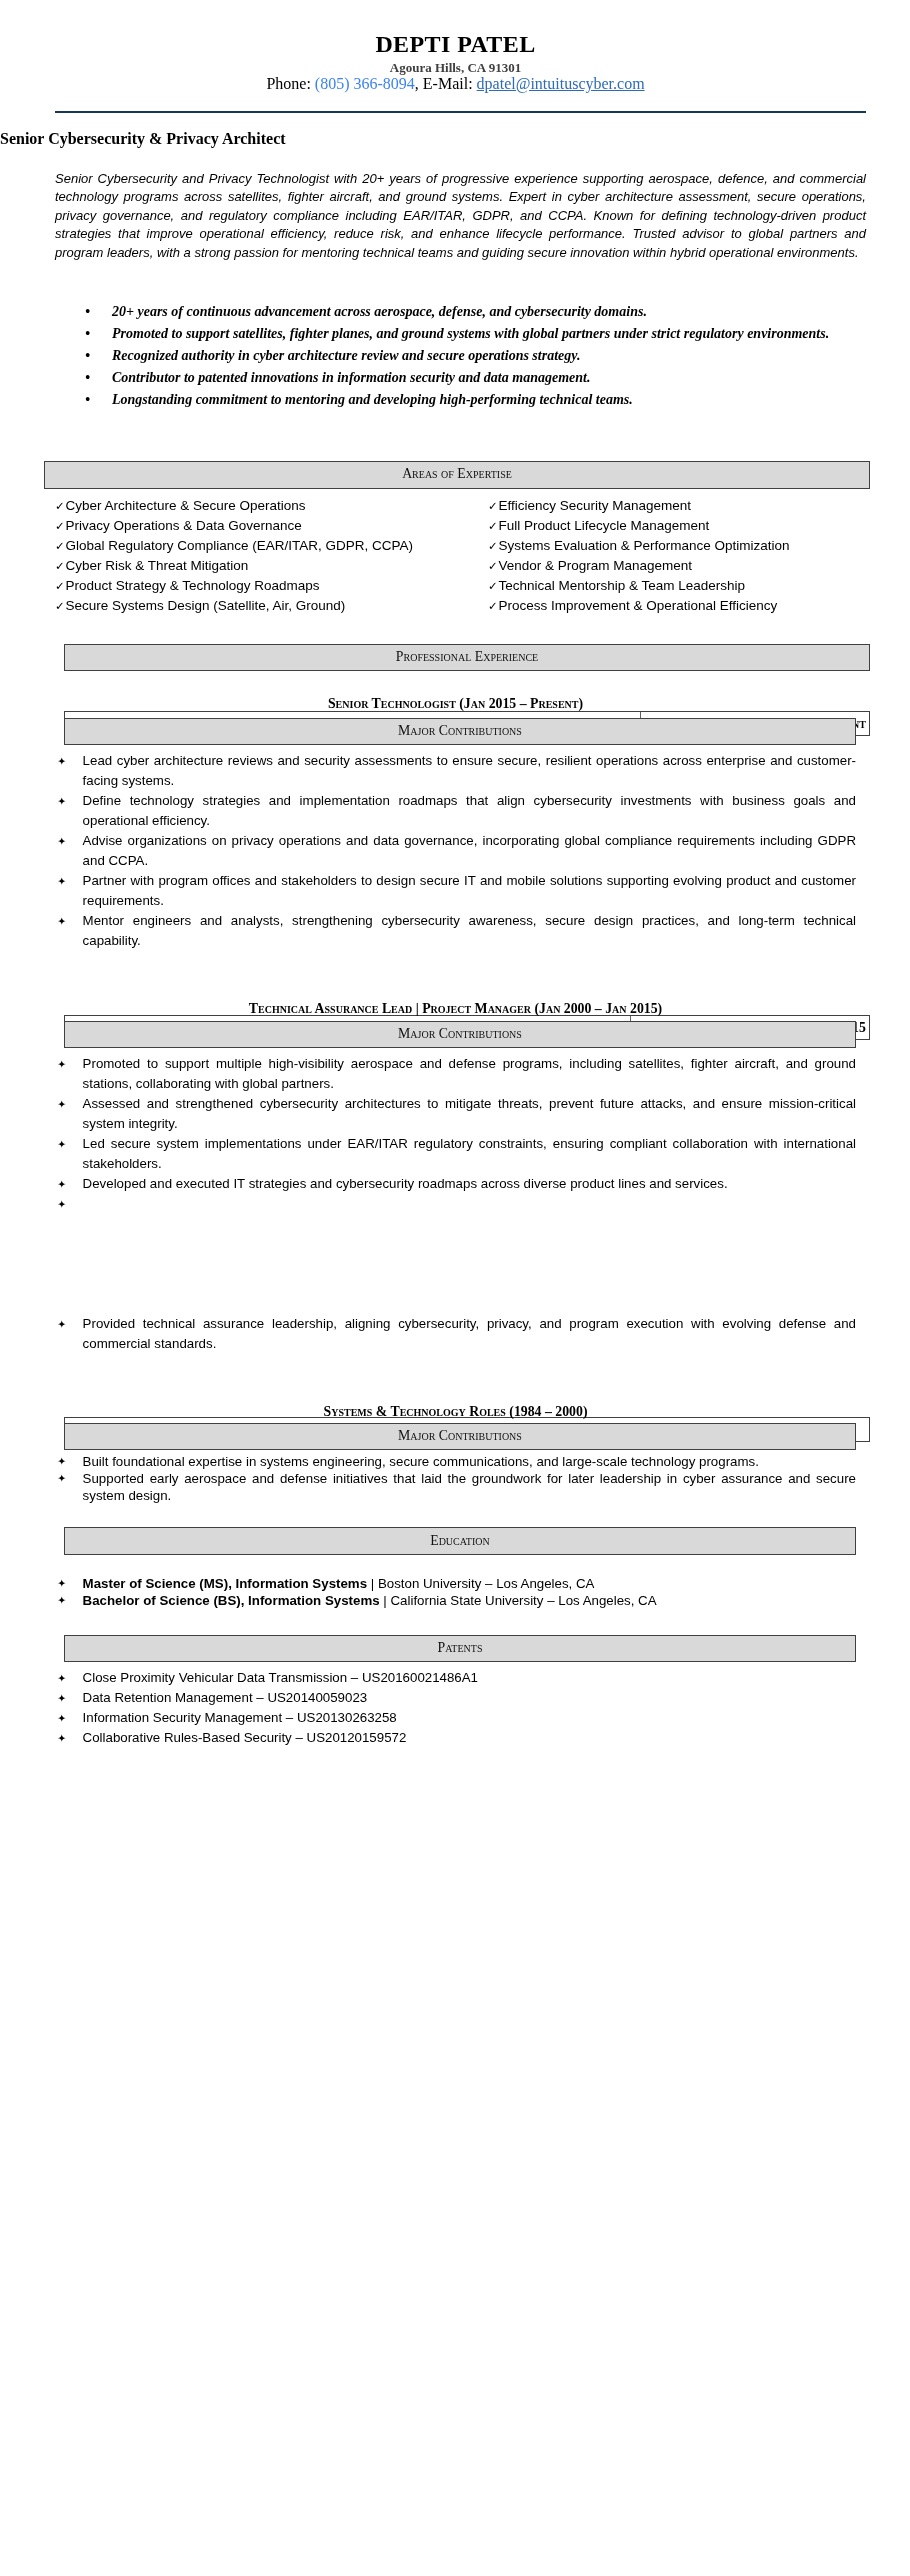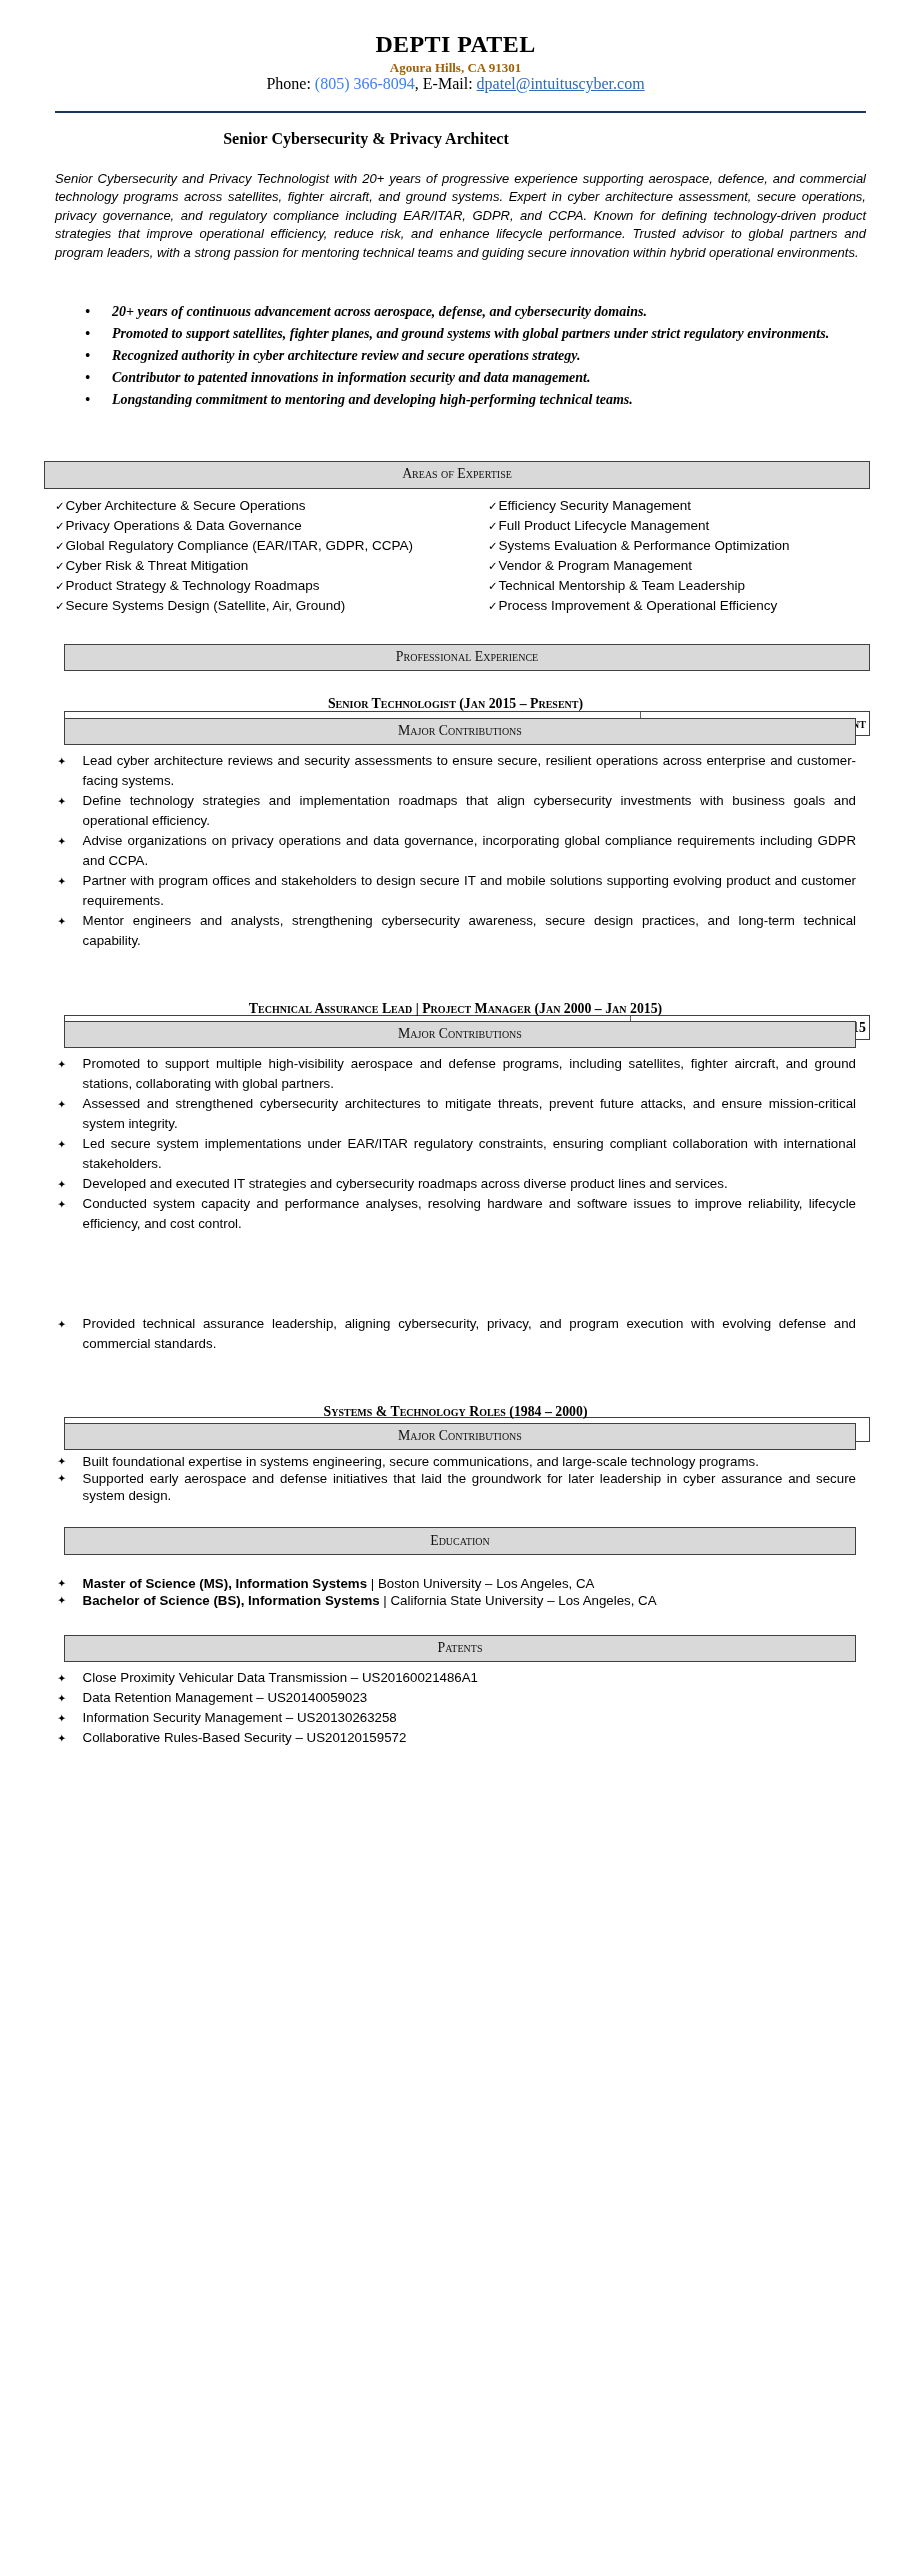--- a/index.html
+++ b/index.html
@@ -2,27 +2,27 @@
 <html style="font-size:12.2px"><head>
 <meta charset="utf-8">
 <style>
   * { box-sizing: border-box; margin: 0; padding: 0; }
   html, body { background: #ffffff; }
   body { width: 911px; height: 2576px; position: relative; overflow: hidden; color: #000; }
 
   .name { position: absolute; top: 31px; left: 0; width: 911px; text-align: center;
           font-family: "Liberation Serif", serif; font-weight: bold; font-size: 24px; letter-spacing: 0.4px; }
   .location { position: absolute; top: 60px; left: 0; width: 911px; text-align: center;
-          font-family: "Liberation Serif", serif; font-weight: bold; font-size: 13px; color: #a16207; }
+          font-family: "Liberation Serif", serif; font-weight: bold; font-size: 13px; color: #404040; }
   .contact { position: absolute; top: 75px; left: 0; width: 911px; text-align: center;
           font-family: "Liberation Serif", serif; font-size: 16px; }
   .contact .phone { color: #3b82f6; }
   .contact a { color: #2e6bb8; text-decoration: underline; }
   .rule { position: absolute; top: 111px; left: 55px; width: 811px; height: 2.3px; background: #17365d; }
-  .title { position: absolute; top: 130px; left: 0; width: 732px; text-align: center;
+  .title { position: absolute; top: 130px; left: 0; width: 732px; 
           font-family: "Liberation Serif", serif; font-weight: bold; font-size: 16px; }
 
   .summary { position: absolute; top: 170px; left: 55px; width: 811px;
           font-family: "Liberation Sans", sans-serif; font-size: 13px; line-height: 18.4px; text-align: justify; font-style: italic; }
 
   .highlights { position: absolute; top: 301px; left: 83px; width: 784px; list-style: none;
           font-family: "Liberation Serif", serif; font-weight: bold; font-style: italic; font-size: 14px; line-height: 22px; }
   .highlights li { position: relative; padding-left: 29px; }
   .highlights li .dot { position: absolute; left: 2.3px; top: 0; font-style: normal; }
 
@@ -106,21 +106,21 @@
   <div class="co">Boeing Satellite Systems Inc. |</div>
   <div class="dt" style="width:238px;">Jan 2000 – Jan 2015</div>
 </div>
 <div class="role" style="top:1001px;">Technical Assurance Lead | Project Manager (Jan 2000 – Jan 2015)</div>
 <div class="bar" style="top:1021px; left:64px; width:792px; height:27px; line-height:24.5px;">Major Contributions</div>
 <ul class="bullets lh26" style="top:1054px;">
   <li><span class="dia">✦</span><span>Promoted to support multiple high-visibility aerospace and defense programs, including satellites, fighter aircraft, and ground stations, collaborating with global partners.</span></li>
   <li><span class="dia">✦</span><span>Assessed and strengthened cybersecurity architectures to mitigate threats, prevent future attacks, and ensure mission-critical system integrity.</span></li>
   <li><span class="dia">✦</span><span>Led secure system implementations under EAR/ITAR regulatory constraints, ensuring compliant collaboration with international stakeholders.</span></li>
   <li><span class="dia">✦</span><span>Developed and executed IT strategies and cybersecurity roadmaps across diverse product lines and services.</span></li>
-  <li><span class="dia">✦</span><span>Conducted system capacity and performance analyses, resolving hardware and software issues to improve reliability, lifecycle efficiency, and cost control.</span></li>
+  <li><span class="dia">✦</span></li>
 </ul>
 <ul class="bullets lh26" style="top:1314px;">
   <li><span class="dia">✦</span><span>Provided technical assurance leadership, aligning cybersecurity, privacy, and program execution with evolving defense and commercial standards.</span></li>
 </ul>
 
 <div class="row-table" style="top:1376px; left:64px; width:806px;">
   <div class="dt" style="width:238px;">1984 – 2000</div>
 </div>
 <div class="role" style="top:1404px;">Systems &amp; Technology Roles (1984 – 2000)</div>
 <div class="bar" style="top:1423px; left:64px; width:792px; height:27px; line-height:24.5px;">Major Contributions</div>

